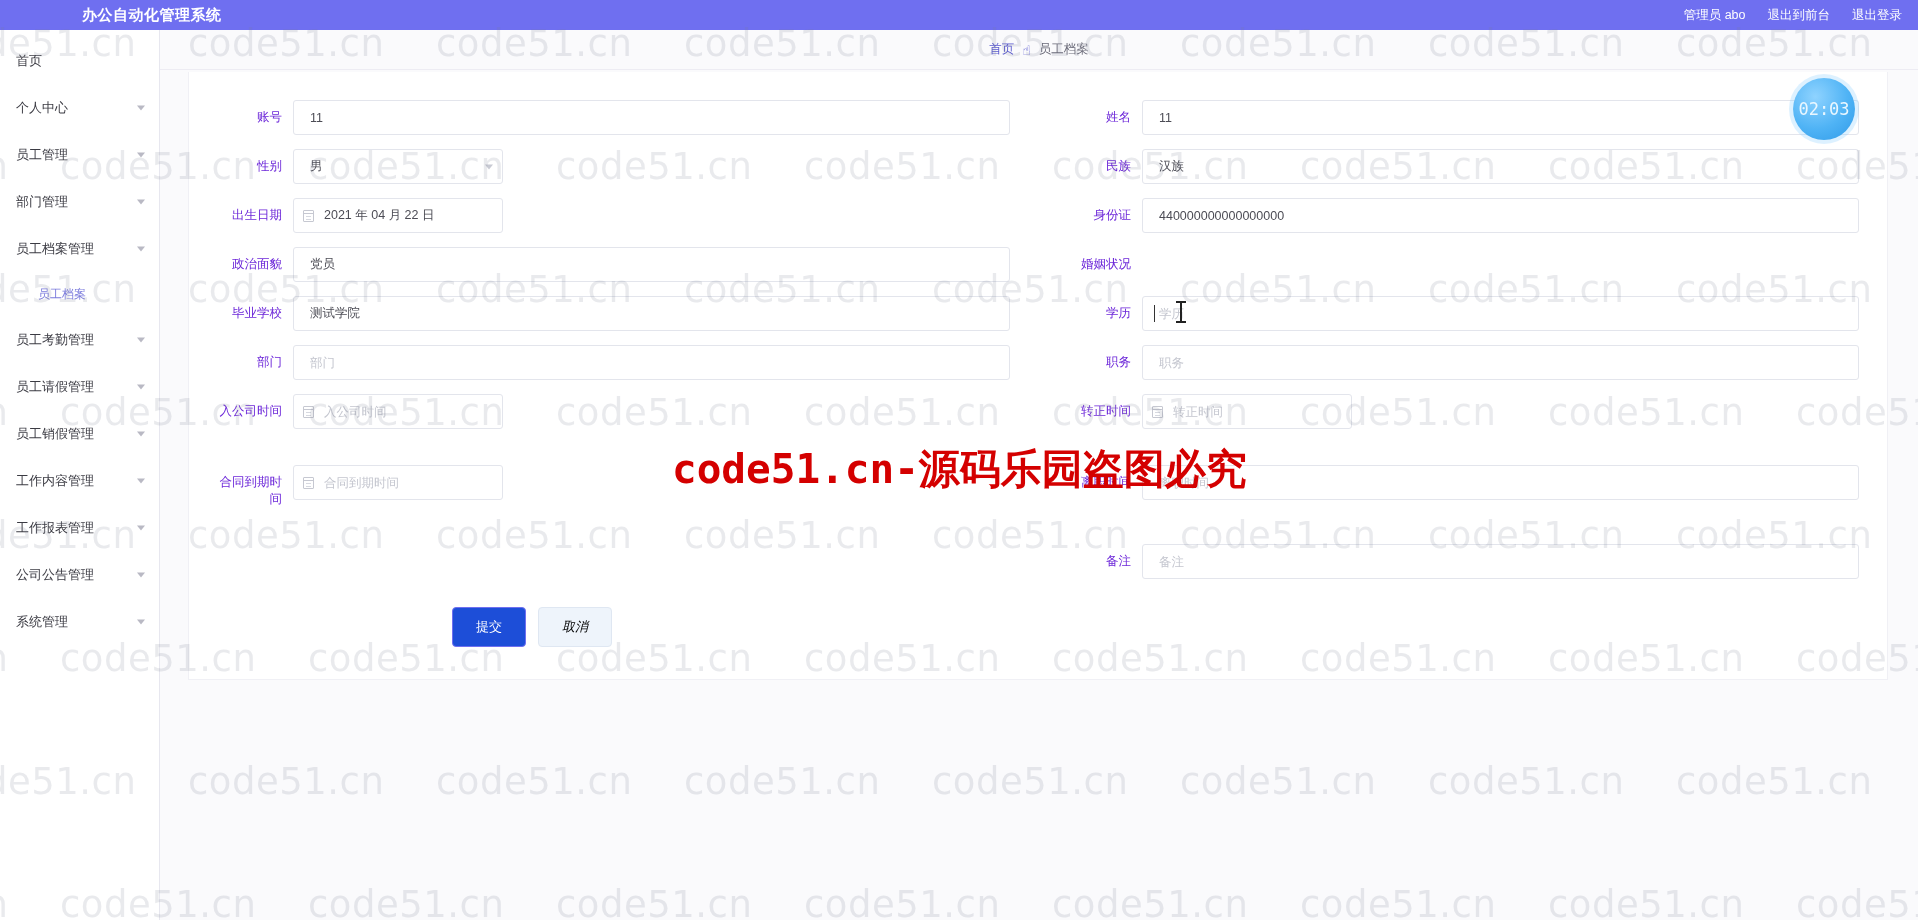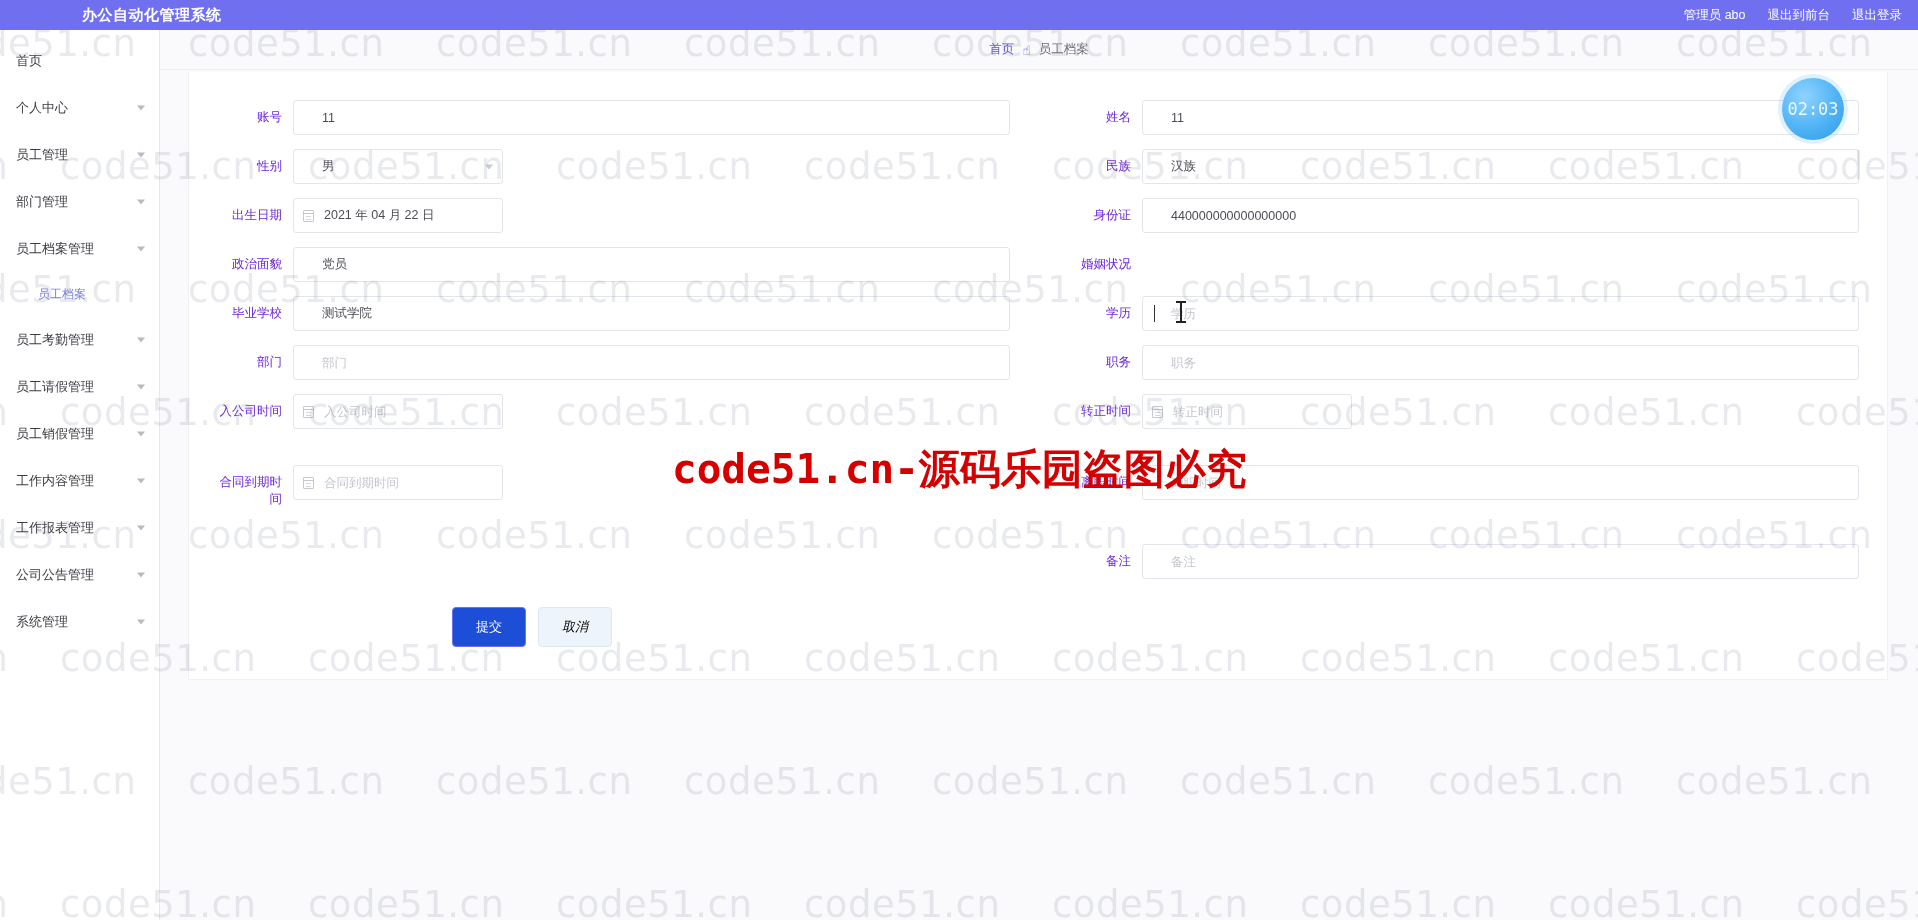--- a/index.html
+++ b/index.html
@@ -197,21 +197,21 @@
   .field-wrap { flex: 1; position: relative; }
 
   .inp {
     width: 100%;
     height: 35px;
     border: 1px solid #e3e5ec;
     border-radius: 3px;
     background: #ffffff;
     font-size: 12.5px;
     color: #4c4c55;
-    padding: 0 28px;
+    padding: 0 16px;
     outline: none;
     font-family: "Liberation Sans", "DejaVu Sans", sans-serif;
   }
   .inp::placeholder { color: #c4c6cf; }
 
   .date-wrap { position: relative; width: 210px; }
   .date-wrap .inp { padding-left: 30px; }
   .cal-icon {
     position: absolute;
     left: 10px; top: 50%;
@@ -300,21 +300,21 @@
   .btn-default {
     background: #eef4fb;
     color: #000000;
     border-color: #dfe7f2;
     font-style: italic;
   }
 
   
   .timer-badge {
     position: absolute;
-    right: 74px;
+    right: 63px;
     top: 48px;
     width: 62px;
     height: 62px;
     border-radius: 50%;
     background: radial-gradient(circle at 36% 30%, #8fd3ff 0%, #4fb3f5 55%, #2f9ae8 100%);
     box-shadow: 0 0 0 4px rgba(120,200,255,0.25);
     display: flex;
     align-items: center;
     justify-content: center;
     color: #eaf7ff;

